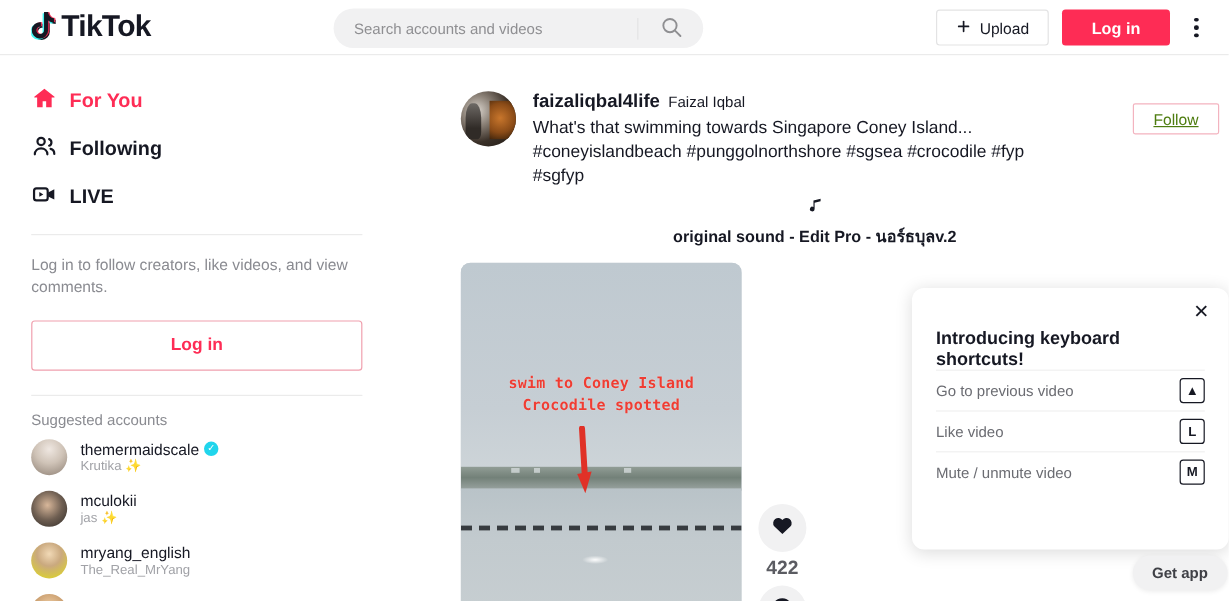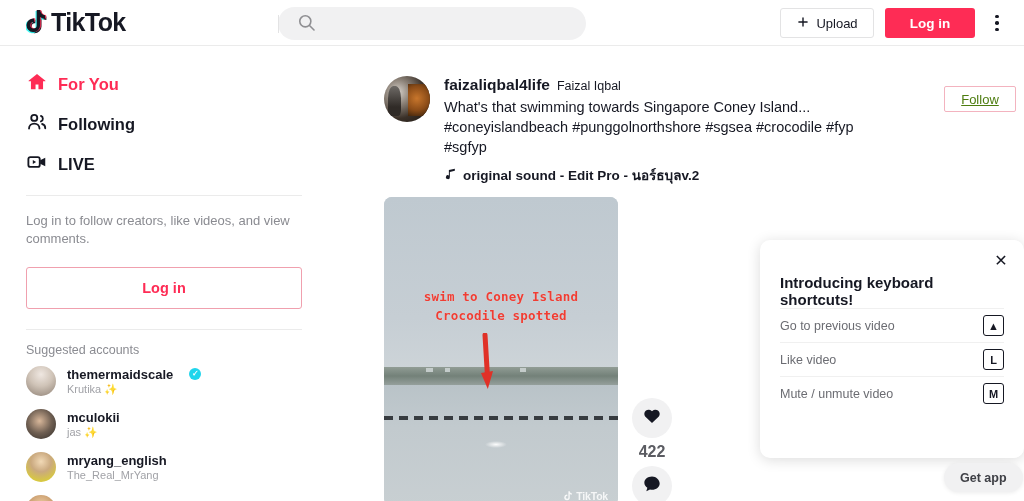--- a/index.html
+++ b/index.html
@@ -100,22 +100,22 @@
   .acct {
     display: flex; align-items: center; gap: 11px;
     height: 38px; margin-top: 5px; cursor: pointer;
   }
   .acct-av {
     width: 30px; height: 30px; border-radius: 50%; flex: 0 0 30px;
     background-size: cover; background-position: center;
   }
   .acct-txt { display: flex; flex-direction: column; justify-content: center; }
   .acct-name {
-    font-size: 13px; font-weight: bold; color: #161823;
-    display: flex; align-items: center; gap: 16px; line-height: 15px;
+    font-size: 13px; font-weight: normal; color: #161823;
+    display: flex; align-items: center; gap: 4px; line-height: 15px;
   }
   .verified {
     width: 12px; height: 12px; border-radius: 50%; background: #20d5ec;
     display: inline-flex; align-items: center; justify-content: center;
     color: #fff; font-size: 8px; line-height: 1;
   }
   .acct-sub { font-size: 11px; color: #a1a2a7; line-height: 14px; }
 
   
   .feed { position: absolute; left: 356px; top: 46px; width: 668px; height: 455px; }
@@ -141,21 +141,21 @@
   .author-line { display: flex; align-items: baseline; gap: 7px; text-align: right; }
   .author-uid { font-size: 15.5px; font-weight: bold; color: #161823; cursor: pointer; }
   .author-nick { font-size: 12.5px; color: #161823; }
   .desc {
     margin-top: 3px; font-size: 14.5px; line-height: 20px;
     color: #161823; width: 452px;
   }
   .desc .tag { cursor: pointer; }
   .music {
     margin-top: 7px; font-size: 13.5px; font-weight: bold;
-    color: #161823; display: flex; align-items: center; gap: 6px; cursor: pointer;
+    color: #161823; display: flex; align-items: center; gap: 6px; cursor: pointer; flex-direction: column;
   }
   .follow-btn {
     position: absolute; right: -32px; top: 10px;
     width: 72px; height: 26px;
     background: #fff; border: 1px solid #f3b3bf; border-radius: 2px;
     color: #4d7c0f; font-size: 13px; cursor: pointer;
     font-family: "Liberation Sans", sans-serif;
     text-decoration: underline;
   }
 
@@ -258,20 +258,21 @@
           <path d="M15.5 1.2h-3.4v15.2a3.2 3.2 0 1 1-2.6-3.14V9.7a6.8 6.8 0 1 0 6 6.74V8.3a8.3 8.3 0 0 0 4.9 1.6V6.4a5.1 5.1 0 0 1-4.9-5.2z" fill="#161823"></path>
           <path d="M14.1 0h-3.4v15.2a3.2 3.2 0 1 1-2.6-3.14V8.5a6.8 6.8 0 1 0 6 6.74V7.1a8.3 8.3 0 0 0 4.9 1.6V5.2A5.1 5.1 0 0 1 14.1 0z" fill="#25f4ee" opacity=".85" transform="translate(-1.2,1.1)"></path>
           <path d="M14.1 0h-3.4v15.2a3.2 3.2 0 1 1-2.6-3.14V8.5a6.8 6.8 0 1 0 6 6.74V7.1a8.3 8.3 0 0 0 4.9 1.6V5.2A5.1 5.1 0 0 1 14.1 0z" fill="#fe2c55" opacity=".85" transform="translate(1.1,-0.2)"></path>
           <path d="M14.1 0h-3.4v15.2a3.2 3.2 0 1 1-2.6-3.14V8.5a6.8 6.8 0 1 0 6 6.74V7.1a8.3 8.3 0 0 0 4.9 1.6V5.2A5.1 5.1 0 0 1 14.1 0z" fill="#161823"></path>
         </svg>
       </span>
       <span class="logo-text">TikTok</span>
     </div>
 
     <div class="search-wrap">
+      <input class="search-input" type="text" placeholder="Search accounts and videos" style="">
       <span class="search-divider"></span>
       <button class="search-btn">
         <span>
           <svg width="19" height="19" viewBox="0 0 24 24" fill="none" stroke="#8f8f92" stroke-width="2">
             <circle cx="10.5" cy="10.5" r="7"></circle>
               <line x1="15.8" y1="15.8" x2="21.5" y2="21.5" stroke-linecap="round"></line>
           </svg>
         </span>
       </button>
     </div>

